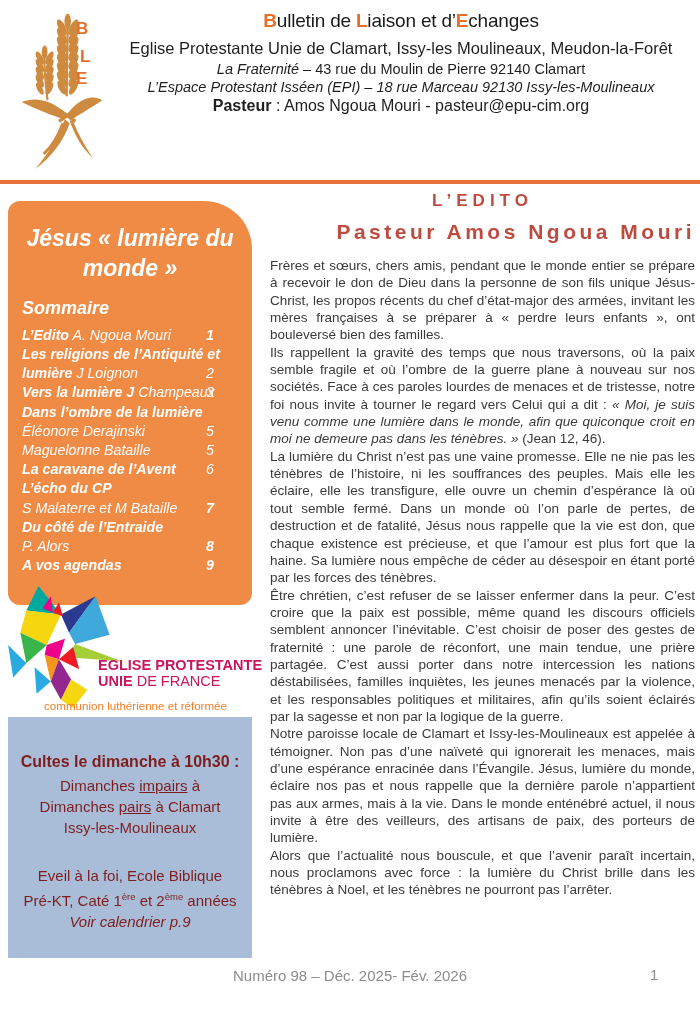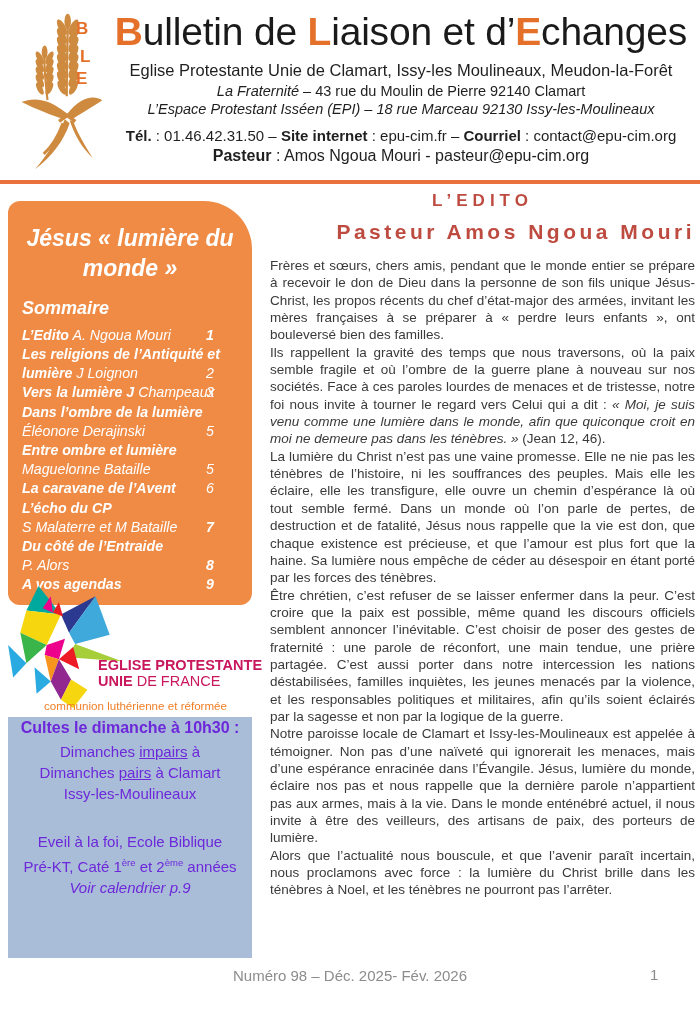--- a/index.html
+++ b/index.html
@@ -8,21 +8,21 @@
 
   
   .wheat{position:absolute;left:12px;top:6px;width:96px;height:172px;}
   .ble{position:absolute;left:72px;top:20px;font-weight:700;font-size:17px;line-height:1;
        color:var(--ble-orange,#E4702A);width:30px;height:80px;}
   .ble span{position:absolute;}
   .ble .b1{left:4px;top:0;}
   .ble .b2{left:8px;top:28px;}
   .ble .b3{left:4px;top:50px;}
   .header-text{position:absolute;left:112px;top:10px;width:578px;text-align:center;}
-  .hx-title{font-size:39px;font-weight:400;color:#1a1a1a;margin:0 0 7px 0;letter-spacing:-0.2px;}
+  .hx-title{font-size:19px;font-weight:400;color:#1a1a1a;margin:0 0 7px 0;letter-spacing:-0.2px;}
   .hx-title .init{color:var(--ble-orange,#ED7D31);font-weight:700;}
   .hx-org{font-size:16.5px;margin:0 0 3px;}
   .hx-addr{font-size:14.5px;margin:0 0 2px;}
   .it{font-style:italic;}
   .bd{font-weight:700;}
   .hx-contact{font-size:15px;margin:10px 0 3px;}
   .rule{position:absolute;left:0;top:180px;width:700px;height:4px;
         background:var(--accent-orange,#E8713C);}
 
   
@@ -40,22 +40,22 @@
   
   .star{position:absolute;left:8px;top:586px;width:114px;height:124px;z-index:3;}
   .epuf{position:absolute;left:98px;top:657px;width:170px;z-index:3;
         color:var(--epuf-pink,#C9175E);font-weight:700;font-size:14.5px;line-height:16px;}
   .epuf .lt{font-weight:400;}
   .epuf-tagline{position:absolute;left:44px;top:689px;width:215px;font-size:11.6px;
         color:var(--epuf-orange,#F07E26);z-index:3;margin-top:10px;}
 
   
   .cultes{position:absolute;left:8px;top:717px;width:244px;height:241px;
-          background:var(--cultes-blue,#A9BDD9);box-sizing:border-box;
-          text-align:center;font-size:15px;line-height:21px;color:#6d28d9;}
+          background:var(--cultes-blue,#A9BDD9);box-sizing:border-box;padding-top:34px;
+          text-align:center;font-size:15px;line-height:21px;color:#7f1d1d;}
   .cultes-title{font-size:16px;font-weight:700;margin:0 0 3px;}
   .cultes .u{text-decoration:underline;}
   .cultes .gap{margin-top:27px;}
   .cultes sup{font-size:9.5px;}
 
   
   .main{position:absolute;left:270px;top:191px;width:425px;}
   .edito-title{font-size:17px;font-weight:700;letter-spacing:5px;text-align:center;margin:0;
                color:var(--edito-red,#BE4B40);}
   .edito-subtitle{font-size:21px;font-weight:700;letter-spacing:3.5px;text-align:right;
@@ -122,37 +122,35 @@
     <span class="b1">B</span>
     <span class="b2">L</span>
     <span class="b3">E</span>
   </div>
 
   <div class="header-text">
     <h1 class="hx-title"><span class="init">B</span><span>ulletin de </span><span class="init">L</span><span>iaison et d’</span><span class="init">E</span><span>changes</span></h1>
     <div class="hx-org">Eglise Protestante Unie de Clamart, Issy-les Moulineaux, Meudon-la-Forêt</div>
     <div class="hx-addr"><span class="it">La Fraternité</span><span> – 43 rue du Moulin de Pierre 92140 Clamart</span></div>
     <div class="hx-addr it"><span>L’Espace Protestant Isséen (EPI)</span><span> – 18 rue Marceau 92130 Issy-les-Moulineaux</span></div>
-    <div class="hx-contact"><span class="bd">Tél.</span><span> : 01.46.42.31.50 – </span><span class="bd">Site internet</span><span> : epu-cim.fr – </span><span class="bd">Courriel</span><span> : contact@epu-cim.org</span></div>
     <div class="hx-pastor"><span class="bd">Pasteur</span><span> : Amos Ngoua Mouri - pasteur@epu-cim.org</span></div>
   </div>
 
   <div class="rule"></div>
 
   <div class="sidebar">
     <h2 class="theme-title">Jésus « lumière du monde »</h2>
     <div class="sommaire">Sommaire</div>
     <div class="toc">
       <div class="toc-row pb"><span class="tb">L’Edito</span><span> A. Ngoua Mouri</span><span class="tp">1</span></div>
       <div class="toc-row"><span class="tb">Les religions de l’Antiquité et</span><span></span><span class="tp"></span></div>
       <div class="toc-row"><span class="tb">lumière</span><span> J Loignon</span><span class="tp">2</span></div>
       <div class="toc-row"><span class="tb">Vers la lumière J</span><span> Champeaux</span><span class="tp">3</span></div>
       <div class="toc-row"><span class="tb">Dans l’ombre de la lumière</span><span></span><span class="tp"></span></div>
       <div class="toc-row"><span class="tb"></span><span>Éléonore Derajinski</span><span class="tp">5</span></div>
-      <div class="toc-row"><span class="tb">Entre ombre et lumière</span><span></span><span class="tp"></span></div>
       <div class="toc-row"><span class="tb"></span><span>Maguelonne Bataille</span><span class="tp">5</span></div>
       <div class="toc-row"><span class="tb">La caravane de l’Avent</span><span></span><span class="tp">6</span></div>
       <div class="toc-row"><span class="tb">L’écho du CP</span><span></span><span class="tp"></span></div>
       <div class="toc-row pb"><span class="tb"></span><span>S Malaterre et M Bataille</span><span class="tp">7</span></div>
       <div class="toc-row"><span class="tb">Du côté de l’Entraide</span><span></span><span class="tp"></span></div>
       <div class="toc-row pb"><span class="tb"></span><span>P. Alors</span><span class="tp">8</span></div>
       <div class="toc-row pb"><span class="tb">A vos agendas</span><span></span><span class="tp">9</span></div>
     </div>
   </div>
 

